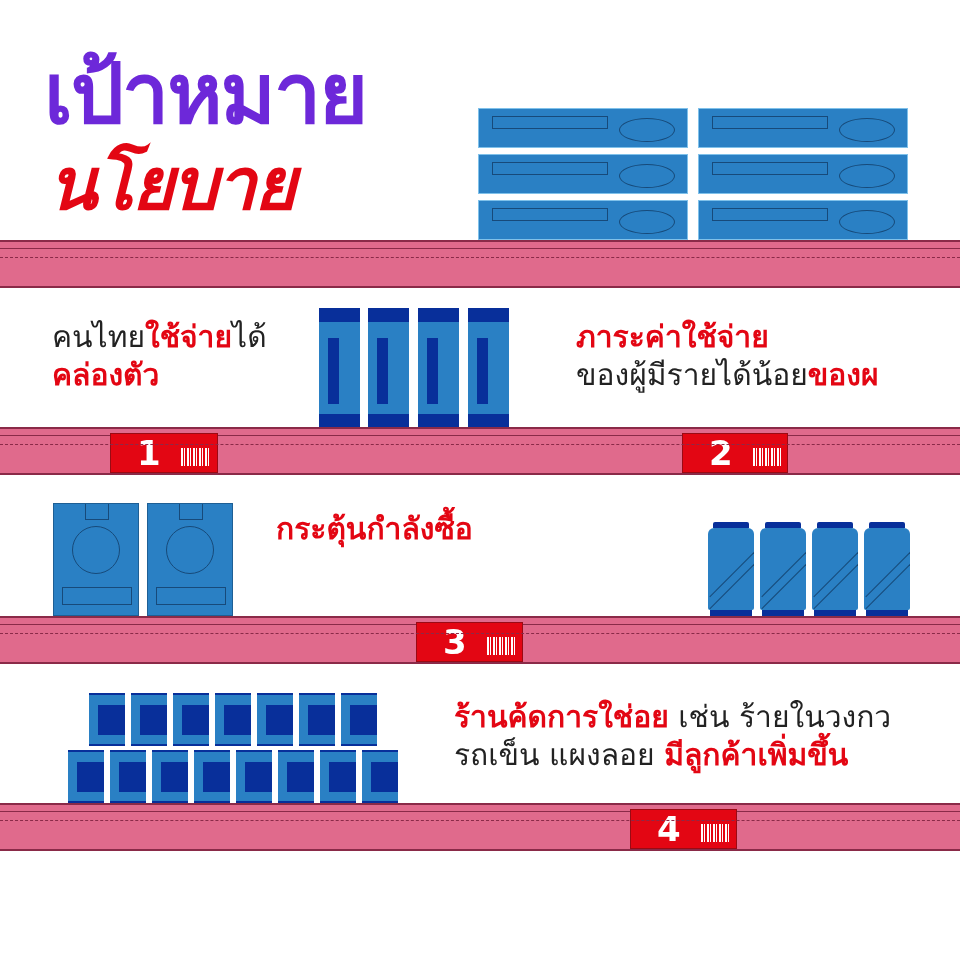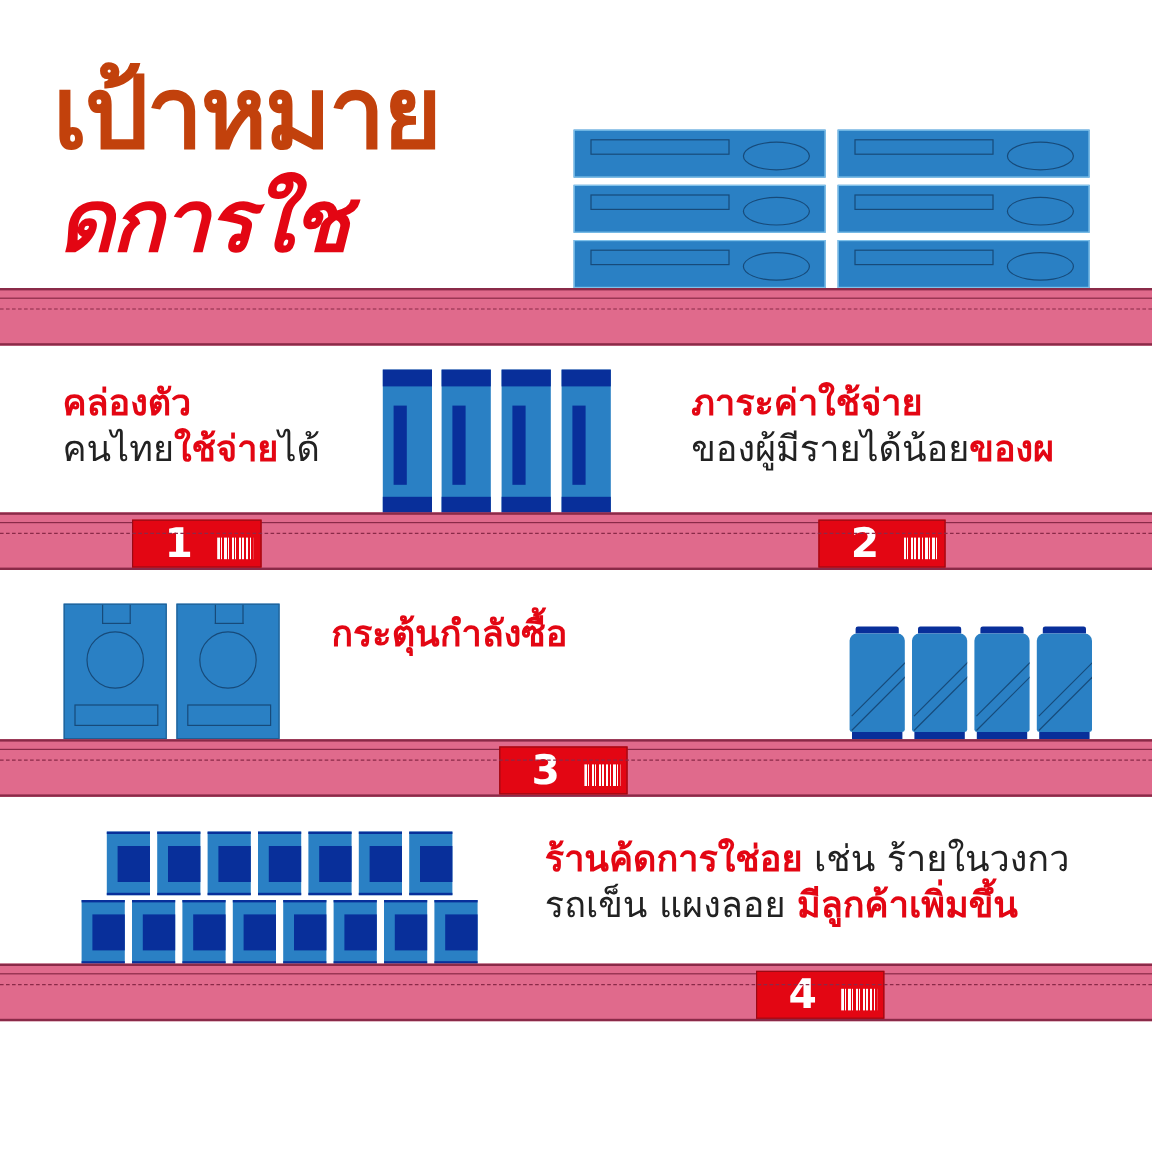--- a/index.html
+++ b/index.html
@@ -1,21 +1,21 @@
 <!DOCTYPE html>
 <html><head>
 <meta charset="utf-8">
 <style>
   * { box-sizing: border-box; margin: 0; padding: 0; }
   html, body { width: 960px; height: 960px; background: #ffffff; overflow: hidden; }
   body { position: relative; font-family: "DejaVu Sans", "Liberation Sans", sans-serif; }
   .abs { position: absolute; }
 
   
-  .title1 { left: 44px; top: 52px; font-size: 84px; font-weight: bold; color: #c2410c; line-height: 1; letter-spacing: -2px; }
+  .title1 { left: 44px; top: 52px; font-size: 84px; font-weight: bold; color: #6d28d9; line-height: 1; letter-spacing: -2px; }
   .title2 { left: 48px; top: 148px; font-size: 72px; font-weight: bold; font-style: italic; color: #e30613; line-height: 1; letter-spacing: -2px; }
 
   
   .shelf { left: 0; width: 960px; height: 48px; background: #e06a8c; border-top: 2px solid #8a2a48; border-bottom: 2px solid #8a2a48; }
   .shelf::before { content: ""; position: absolute; left: 0; right: 0; top: 6px; height: 1px; background: #8a2a48; }
   .shelf::after { content: ""; position: absolute; left: 0; right: 0; top: 15px; height: 0; border-top: 1px dashed #8a2a48; }
   .tag { position: absolute; top: 4px; height: 40px; background: #e30613; border: 1px solid #9a0a14; display: flex; align-items: center; padding-left: 26px; gap: 20px; }
   .tag-num { color: #ffffff; font-size: 34px; font-weight: bold; line-height: 1; }
   .barcode { width: 30px; height: 18px; margin-top: 8px; background: repeating-linear-gradient(90deg, #ffffff 0 2px, transparent 2px 3px, #ffffff 3px 4px, transparent 4px 6px); }
 
@@ -47,21 +47,21 @@
   .can .base { position: absolute; left: 2px; top: 88px; width: 42px; height: 8px; background: #082f9a; }
 
   
   .tin { position: absolute; width: 36px; height: 53px; background: #2a80c4; border-top: 2px solid #082f9a; border-bottom: 2px solid #082f9a; }
   .tin .face { position: absolute; left: 9px; top: 10px; width: 27px; height: 30px; background: #082f9a; }
 </style>
 </head>
 <body>
 
 <div class="abs title1">เป้าหมาย</div>
-<div class="abs title2">ดการใช</div>
+<div class="abs title2">นโยบาย</div>
 
 <div class="abs" style="left:478px; top:108px; width:432px; height:134px;">
   <div class="flatbox" style="left:0; top:0;">
       <div class="lbl"></div>
       <div class="oval"></div>
     </div>
   <div class="flatbox" style="left:220px; top:0;">
       <div class="lbl"></div>
       <div class="oval"></div>
     </div>
@@ -79,22 +79,22 @@
     </div>
   <div class="flatbox" style="left:220px; top:92px;">
       <div class="lbl"></div>
       <div class="oval"></div>
     </div>
 </div>
 
 <div class="abs shelf" style="top:240px;"></div>
 
 <div class="abs cap" style="left:52px; top:318px;">
+  <div><span>คนไทย</span><span class="red">ใช้จ่าย</span><span>ได้</span></div>
   <div><span class="red">คล่องตัว</span></div>
-  <div><span>คนไทย</span><span class="red">ใช้จ่าย</span><span>ได้</span></div>
 </div>
 
 <div class="abs" style="left:319px; top:308px; width:190px; height:120px;">
   <div class="book" style="left:0;">
       <div class="spine"></div>
     </div>
   <div class="book" style="left:49px;">
       <div class="spine"></div>
     </div>
   <div class="book" style="left:99px;">

